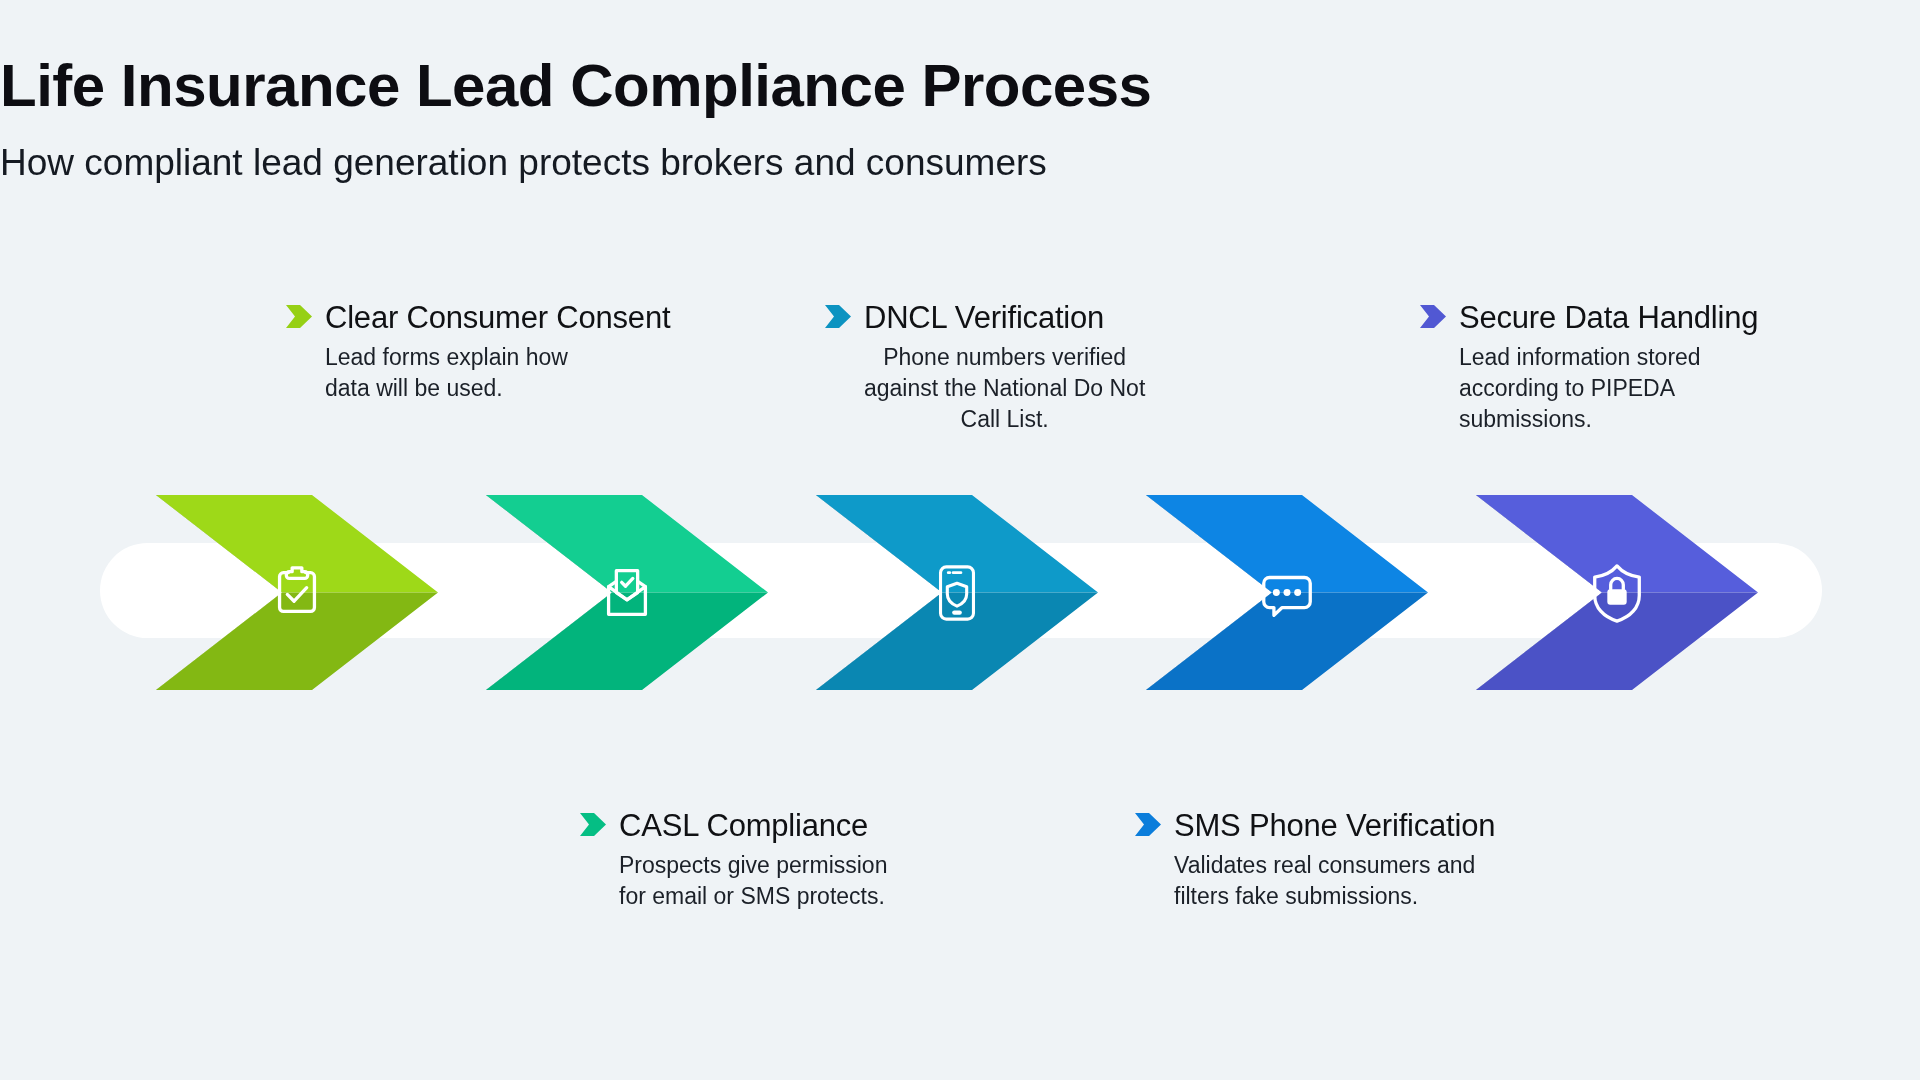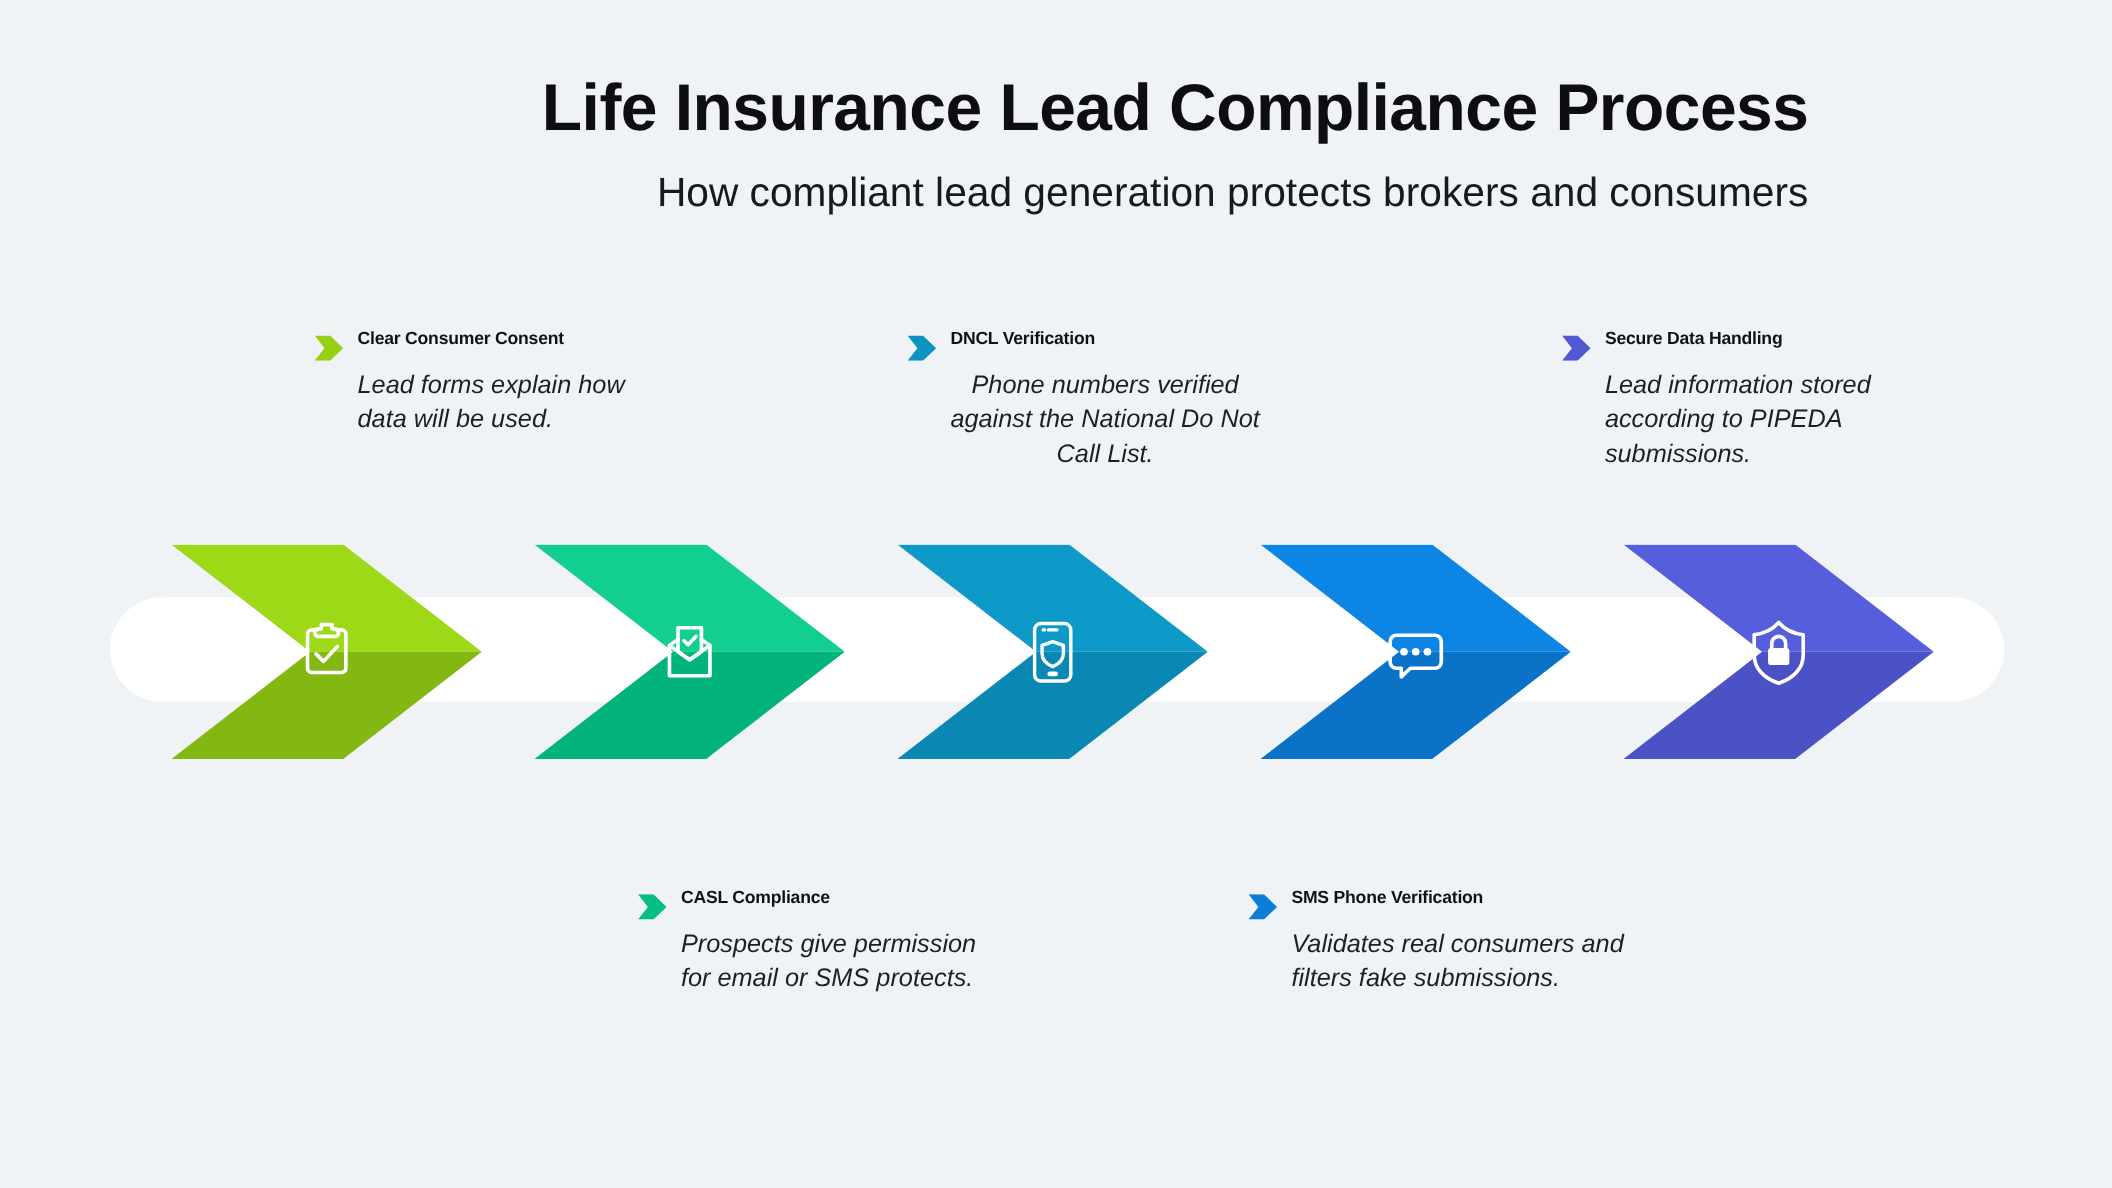--- a/index.html
+++ b/index.html
@@ -5,21 +5,21 @@
   * { box-sizing: border-box; margin: 0; padding: 0; }
   html, body {
     width: 1920px; height: 1080px;
     background: #eff3f6;
     font-family: "Liberation Sans", sans-serif;
     overflow: hidden;
   }
   .canvas { position: relative; width: 1920px; height: 1080px; background: #eff3f6; }
 
   
-  .header { position: absolute; top: 0; left: 0; width: 1644px; text-align: right; margin-top: 12px; }
+  .header { position: absolute; top: 0; left: 0; width: 1644px; text-align: left; }
   .title {
     margin-top: 52px;
     font-size: 60px;
     font-weight: 800;
     letter-spacing: -0.5px;
     color: #0d0d12;
     line-height: 1.12;
   }
   .subtitle {
     margin-top: 22px;
@@ -57,35 +57,35 @@
     pointer-events: none;
   }
   .chev .ico svg { width: 62px; height: 62px; }
 
   
   .callout { position: absolute; z-index: 3; }
   .callout .row { display: flex; align-items: flex-start; gap: 13px; }
   .bullet { flex: 0 0 auto; margin-top: 5px; }
   .bullet svg { display: block; width: 26px; height: 23px; }
   .c-title {
-    font-size: 16px;
-    font-weight: 700;
+    font-size: 31px;
+    font-weight: 400;
     color: #101114;
     letter-spacing: -0.2px;
     line-height: 1.15;
     white-space: nowrap;
   }
   .c-desc {
     font-size: 23px;
     font-weight: 400;
     color: #1b2028;
     line-height: 1.36;
     margin-top: 6px;
   }
-  .c-desc-indent { margin-left: 39px; font-style: italic; }
+  .c-desc-indent { margin-left: 39px; }
 </style>
 </head>
 <body>
 
 <div class="canvas">
 
   <div class="header">
     <div class="title">Life Insurance Lead Compliance Process</div>
     <div class="subtitle">How compliant lead generation protects brokers and consumers</div>
   </div>

